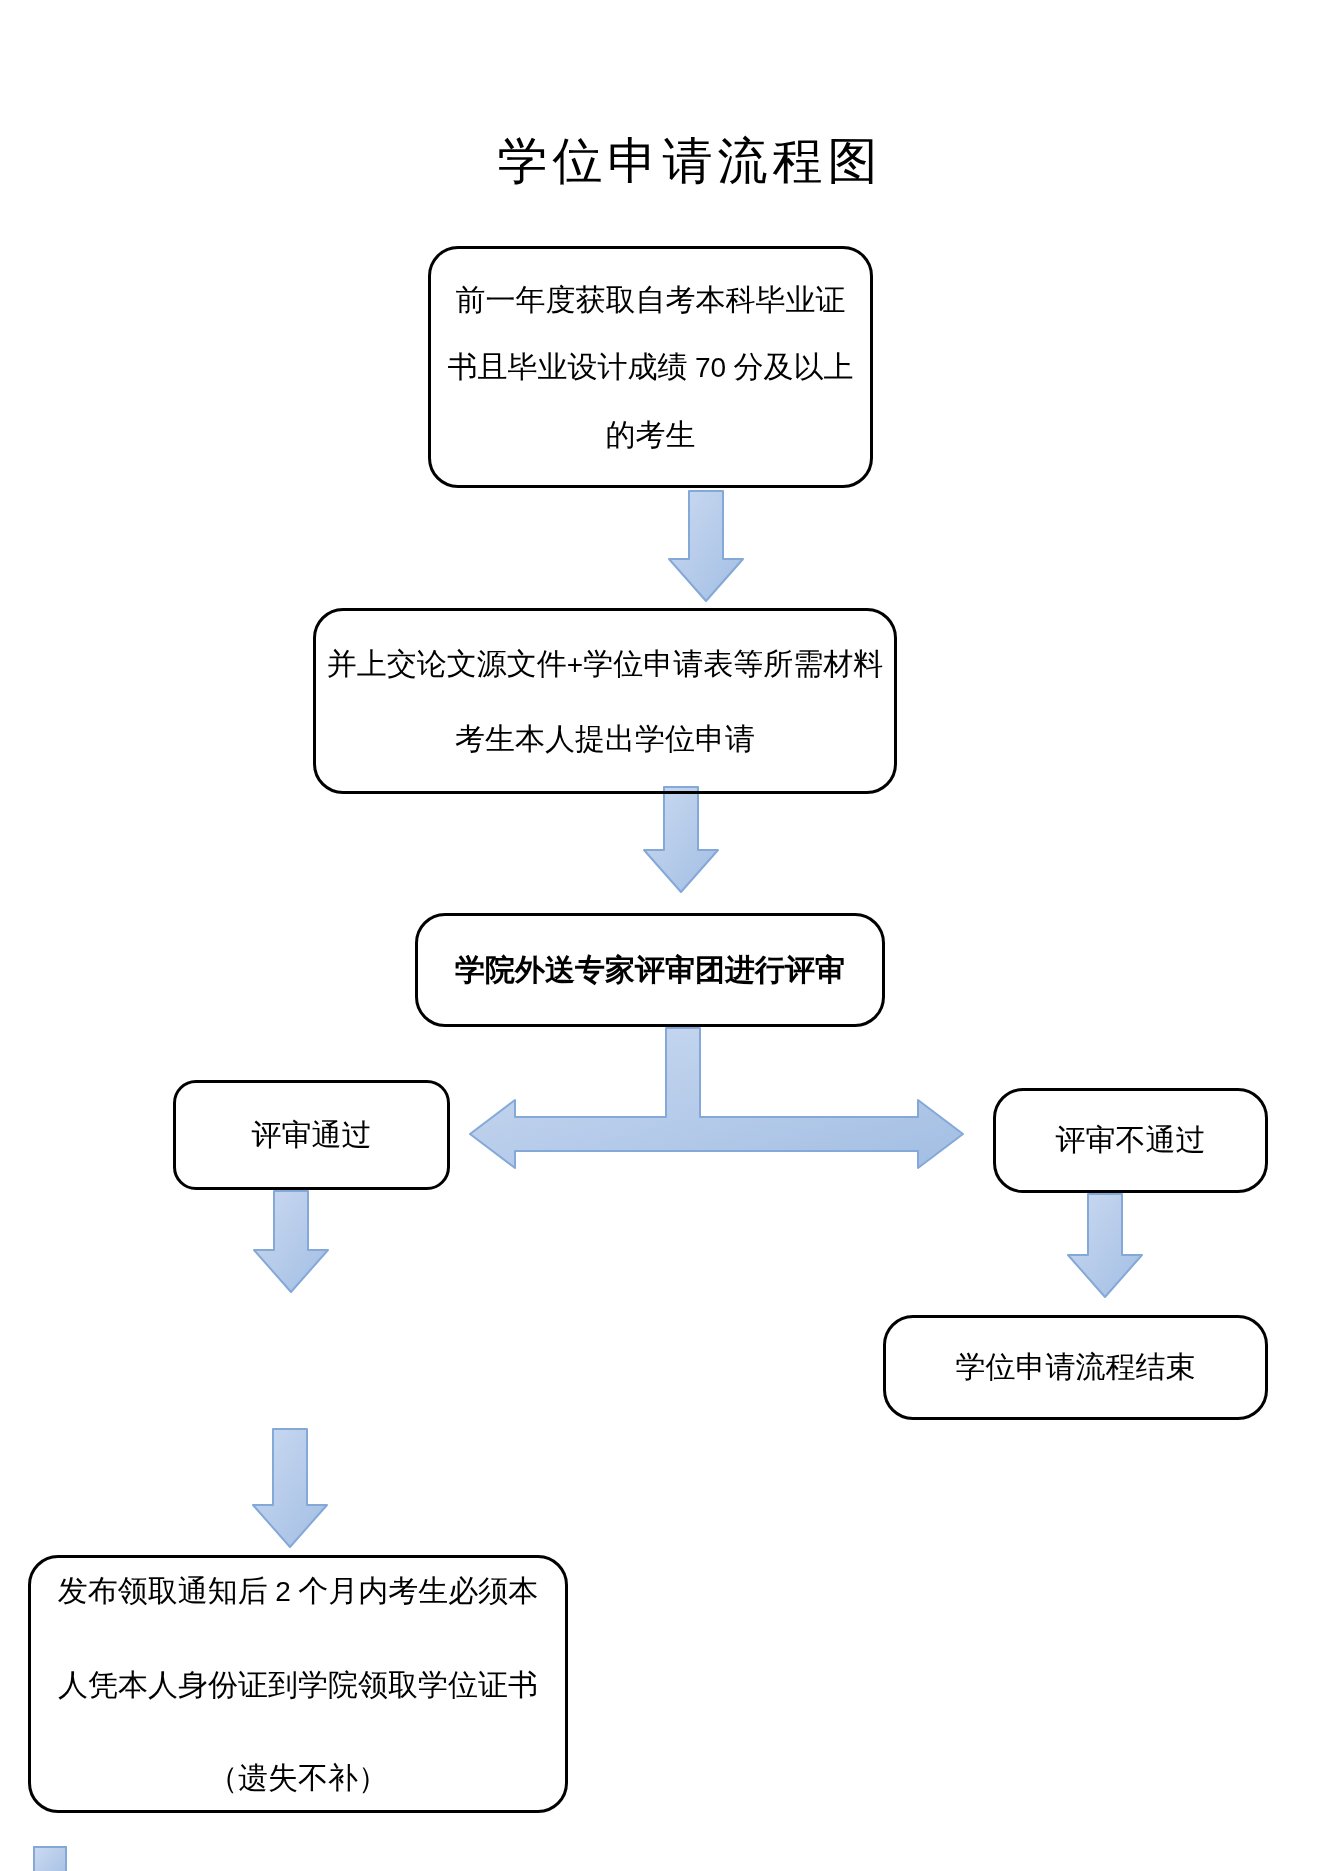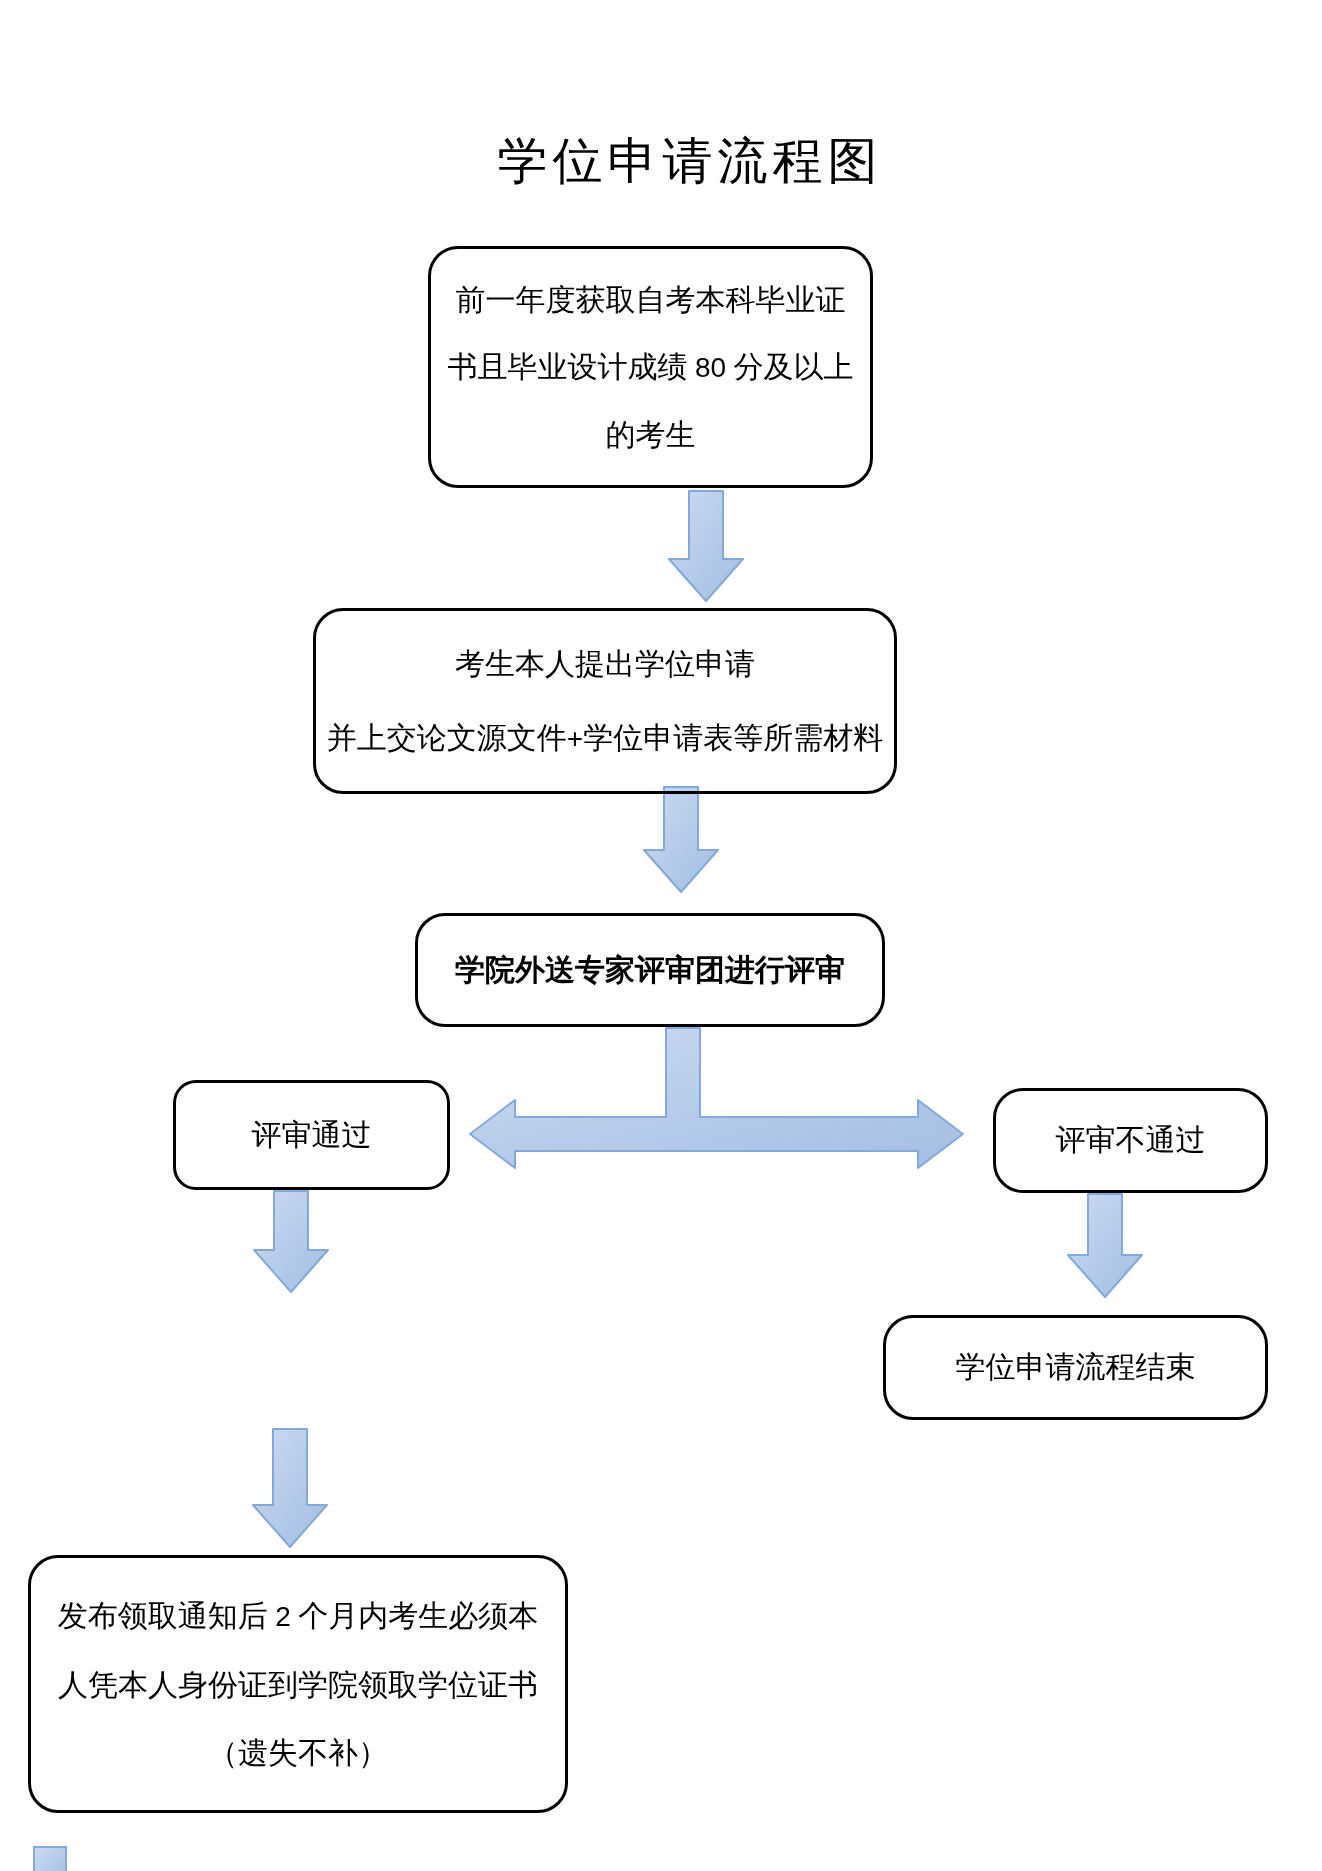--- a/index.html
+++ b/index.html
@@ -59,33 +59,33 @@
         <stop id="gradStop1" offset="0" stop-color="#cbdaf1"></stop>
         <stop id="gradStop2" offset="1" stop-color="#a2bee3"></stop>
       </linearGradient>
     </defs>
   </svg>
 
   <div class="page-title">学位申请流程图</div>
 
   <div class="box" style="left:428px;top:246px;width:445px;height:242px;line-height:67px;">
     <div class="line">前一年度获取自考本科毕业证</div>
-    <div class="line">书且毕业设计成绩 <span class="num">80</span> 分及以上</div>
+    <div class="line">书且毕业设计成绩 <span class="num">70</span> 分及以上</div>
     <div class="line">的考生</div>
   </div>
 
   <div class="arrow" style="left:668px;top:490px;">
     <svg width="76" height="112" viewBox="0 0 76 112">
       <polygon points="21,1 55,1 55,69 75,69 38,111 1,69 21,69" fill="url(#arrowGrad)" stroke="var(--arrow-border)" stroke-width="2" stroke-linejoin="round"></polygon>
     </svg>
   </div>
 
   <div class="box" style="left:313px;top:608px;width:584px;height:186px;line-height:74px;">
+    <div class="line">并上交论文源文件<span class="num">+</span>学位申请表等所需材料</div>
     <div class="line">考生本人提出学位申请</div>
-    <div class="line">并上交论文源文件<span class="num">+</span>学位申请表等所需材料</div>
   </div>
 
   <div class="arrow" style="left:643px;top:786px;">
     <svg width="76" height="107" viewBox="0 0 76 107">
       <polygon points="21,1 55,1 55,64 75,64 38,106 1,64 21,64" fill="url(#arrowGrad)" stroke="var(--arrow-border)" stroke-width="2" stroke-linejoin="round"></polygon>
     </svg>
   </div>
 
   <div class="box" style="left:415px;top:913px;width:470px;height:114px;font-weight:bold;">
     <div class="line">学院外送专家评审团进行评审</div>
@@ -121,21 +121,21 @@
   <div class="box" style="left:883px;top:1315px;width:385px;height:105px;">
     <div class="line">学位申请流程结束</div>
   </div>
 
   <div class="arrow" style="left:252px;top:1428px;">
     <svg width="76" height="120" viewBox="0 0 76 120">
       <polygon points="21,1 55,1 55,77 75,77 38,119 1,77 21,77" fill="url(#arrowGrad)" stroke="var(--arrow-border)" stroke-width="2" stroke-linejoin="round"></polygon>
     </svg>
   </div>
 
-  <div class="box" style="left:28px;top:1555px;width:540px;height:258px;line-height:68px;">
+  <div class="box" style="left:28px;top:1555px;width:540px;height:258px;line-height:68px;gap:25px;">
     <div class="line">发布领取通知后 <span class="num">2</span> 个月内考生必须本</div>
     <div class="line">人凭本人身份证到学院领取学位证书</div>
     <div class="line">（遗失不补）</div>
   </div>
 
   <div class="arrow" style="left:33px;top:1846px;">
     <svg width="34" height="40" viewBox="0 0 34 40">
       <rect x="1" y="1" width="32" height="38" fill="url(#arrowGrad)" stroke="var(--arrow-border)" stroke-width="2"></rect>
     </svg>
   </div>

